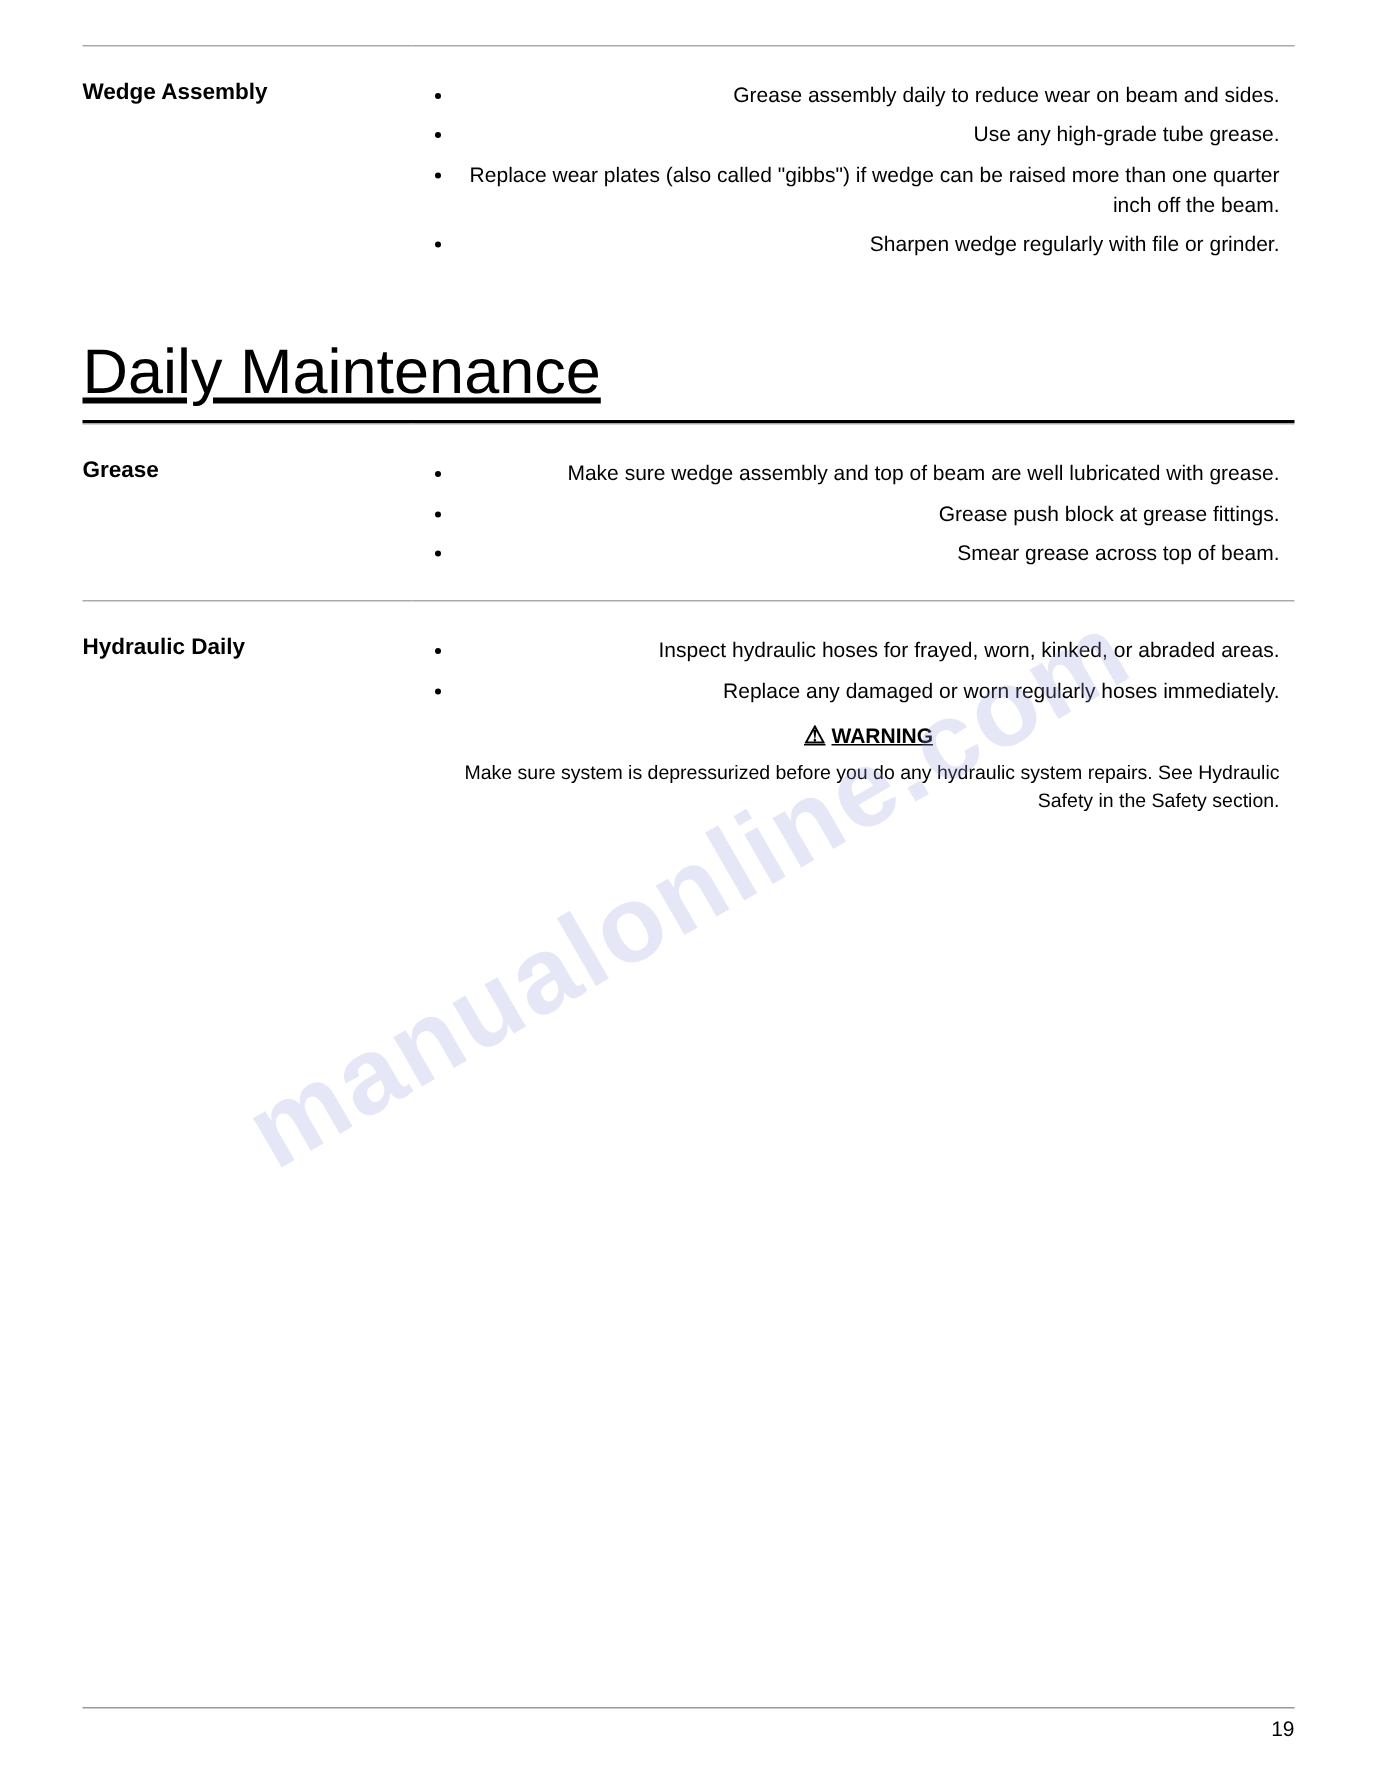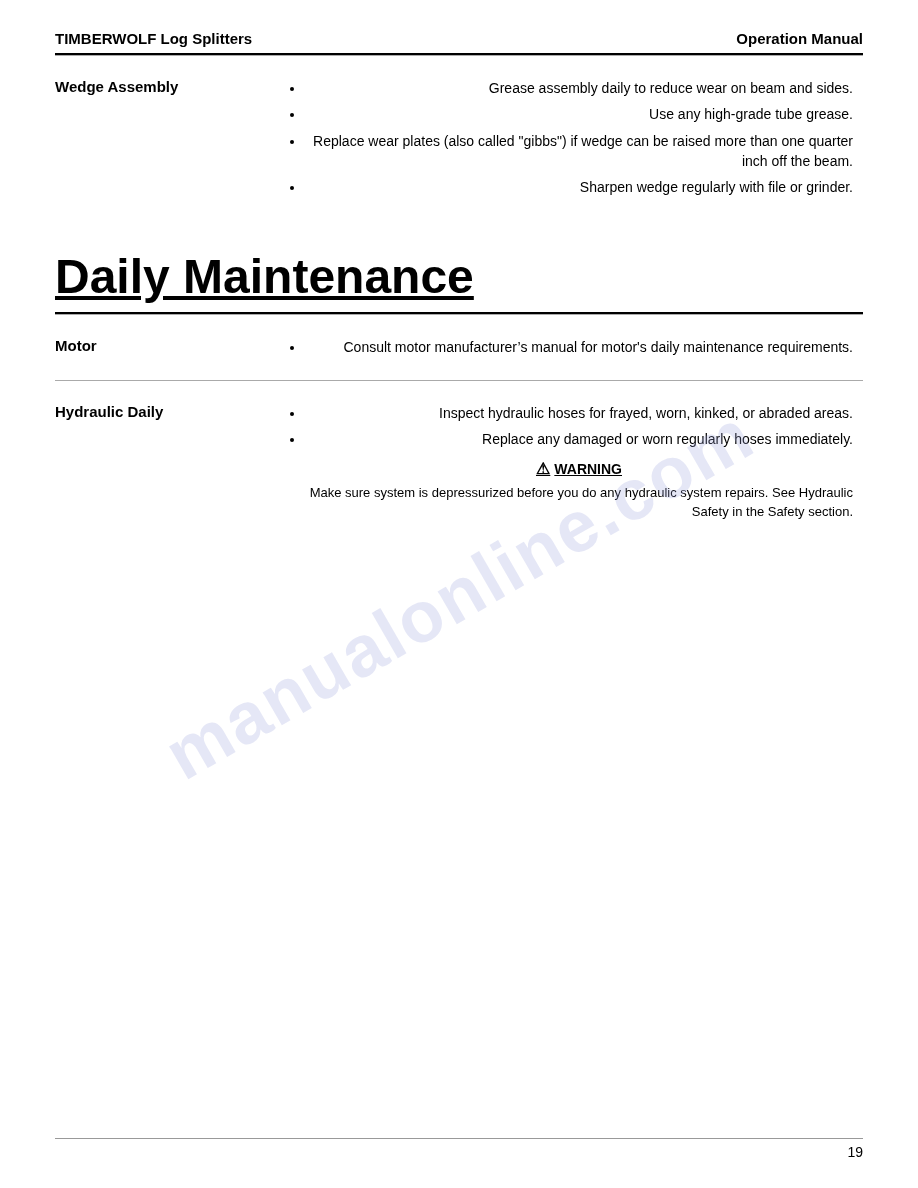--- a/index.html
+++ b/index.html
@@ -75,22 +75,22 @@
       line-height: 1.45;
       text-align: right;
     }
 
     .main-table ul li:last-child {
       margin-bottom: 0;
     }
 
     
     .section-heading {
-      font-size: 48px;
-      font-weight: bold;
+      font-size: 42px;
+      font-weight: normal;
       text-decoration: underline;
       margin-top: 30px;
       margin-bottom: 8px;
     }
 
     .section-divider {
       border: none;
       border-top: 2px solid #000;
       margin-bottom: 0;
     }
@@ -150,24 +150,20 @@
       text-align: right;
     }
   </style>
 </head>
 <body>
 
 <div class="page">
 
   <div class="watermark">manualonline.com</div>
 
-  <div class="page-header">
-    <span class="header-left">TIMBERWOLF Log Splitters</span>
-    <span class="header-right">Operation Manual</span>
-  </div>
 
   <table class="main-table">
     <tbody>
       <tr>
         <td>Wedge Assembly</td>
         <td>
           <ul>
           <li>Grease assembly daily to reduce wear on beam and sides.</li>
               <li>Use any high-grade tube grease.</li>
               <li>Replace wear plates (also called "gibbs") if wedge can be raised more than one quarter inch off the beam.</li>
@@ -177,24 +173,26 @@
       </tr>
     </tbody>
   </table>
 
   <div class="section-heading">Daily Maintenance</div>
   <hr class="section-divider">
 
   <table class="main-table">
     <tbody id="daily-tbody">
         <tr>
-          <td>Motor</td>
+          <td>Grease</td>
           <td>
             <ul>
-              <li>Consult motor manufacturer’s manual for motor's daily maintenance requirements.</li>
+              <li>Make sure wedge assembly and top of beam are well lubricated with grease.</li>
+              <li>Grease push block at grease fittings.</li>
+              <li>Smear grease across top of beam.</li>
             </ul>
           </td>
         </tr>
         <tr>
           <td>Hydraulic Daily</td>
           <td>
             <ul>
               <li>Inspect hydraulic hoses for frayed, worn, kinked, or abraded areas.</li>
               <li>Replace any damaged or worn regularly hoses immediately.</li>
             </ul>

